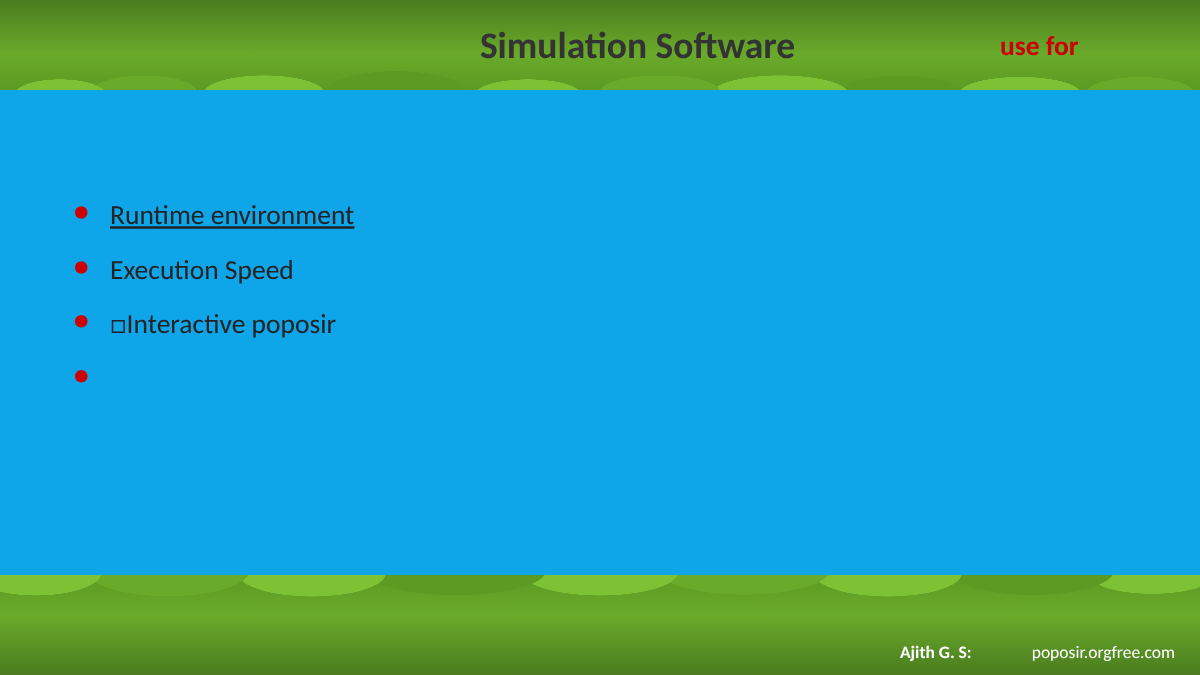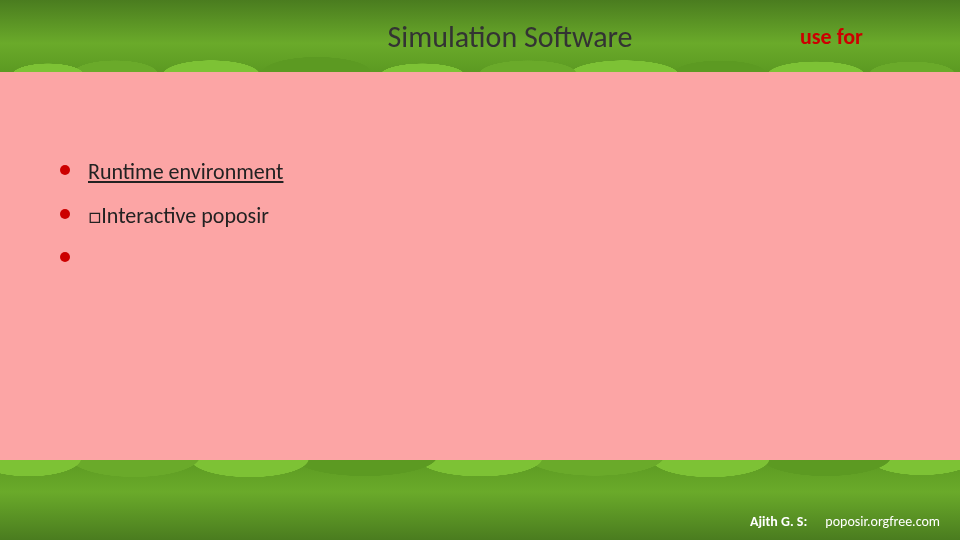--- a/index.html
+++ b/index.html
@@ -71,41 +71,41 @@
                   radial-gradient(ellipse 80px 26px at 96% 50%, #7dc235 65%, transparent 66%);
     }
 
     
     .main-content {
       position: absolute;
       top: 72px;
       left: 0;
       width: 100%;
       height: calc(540px - 72px - 80px);
-      background: #fca5a5;
+      background: #0ea5e9;
       z-index: 1;
     }
 
     
     .header-bar {
       position: absolute;
       top: 0;
       left: 0;
       width: 100%;
       height: 72px;
       display: flex;
       align-items: center;
       justify-content: space-between;
       z-index: 10;
       padding: 0 40px;
     }
 
     .header-title {
       font-size: 30px;
-      font-weight: normal;
+      font-weight: bold;
       color: #333;
       text-align: center;
       flex: 1;
       padding-left: 60px;
     }
 
     .header-use-for {
       font-size: 22px;
       color: #cc0000;
       font-weight: bold;
@@ -144,33 +144,34 @@
     .underlined {
       text-decoration: underline;
     }
 
     
     .footer-attribution {
       position: absolute;
       bottom: 10px;
       right: 20px;
       display: flex;
-      gap: 18px;
+      gap: 28px;
       z-index: 10;
     }
 
     .footer-name {
       font-size: 14px;
       color: #fff;
       font-weight: bold;
     }
 
     .footer-site {
       font-size: 14px;
       color: #fff;
+      margin-left: 20px;
     }
   </style>
 </head>
 <body>
 
 <div class="grass-top"></div>
 
 <div class="header-bar">
   <div style="width:120px;"></div>
   <div class="header-title">Simulation Software</div>
@@ -179,20 +180,24 @@
 
 <div class="main-content">
 
   <ul class="bullet-list">
 
     <li>
       <span class="bullet-dot"></span>
       <span class="underlined">Runtime environment</span>
     </li>
 
+    <li>
+      <span class="bullet-dot"></span>
+      <span>Execution Speed</span>
+    </li>
 
 
     <li>
       <span class="bullet-dot"></span>
       <span>□︎Interactive poposir</span>
     </li>
 
     <li>
       <span class="bullet-dot"></span>
     </li>

